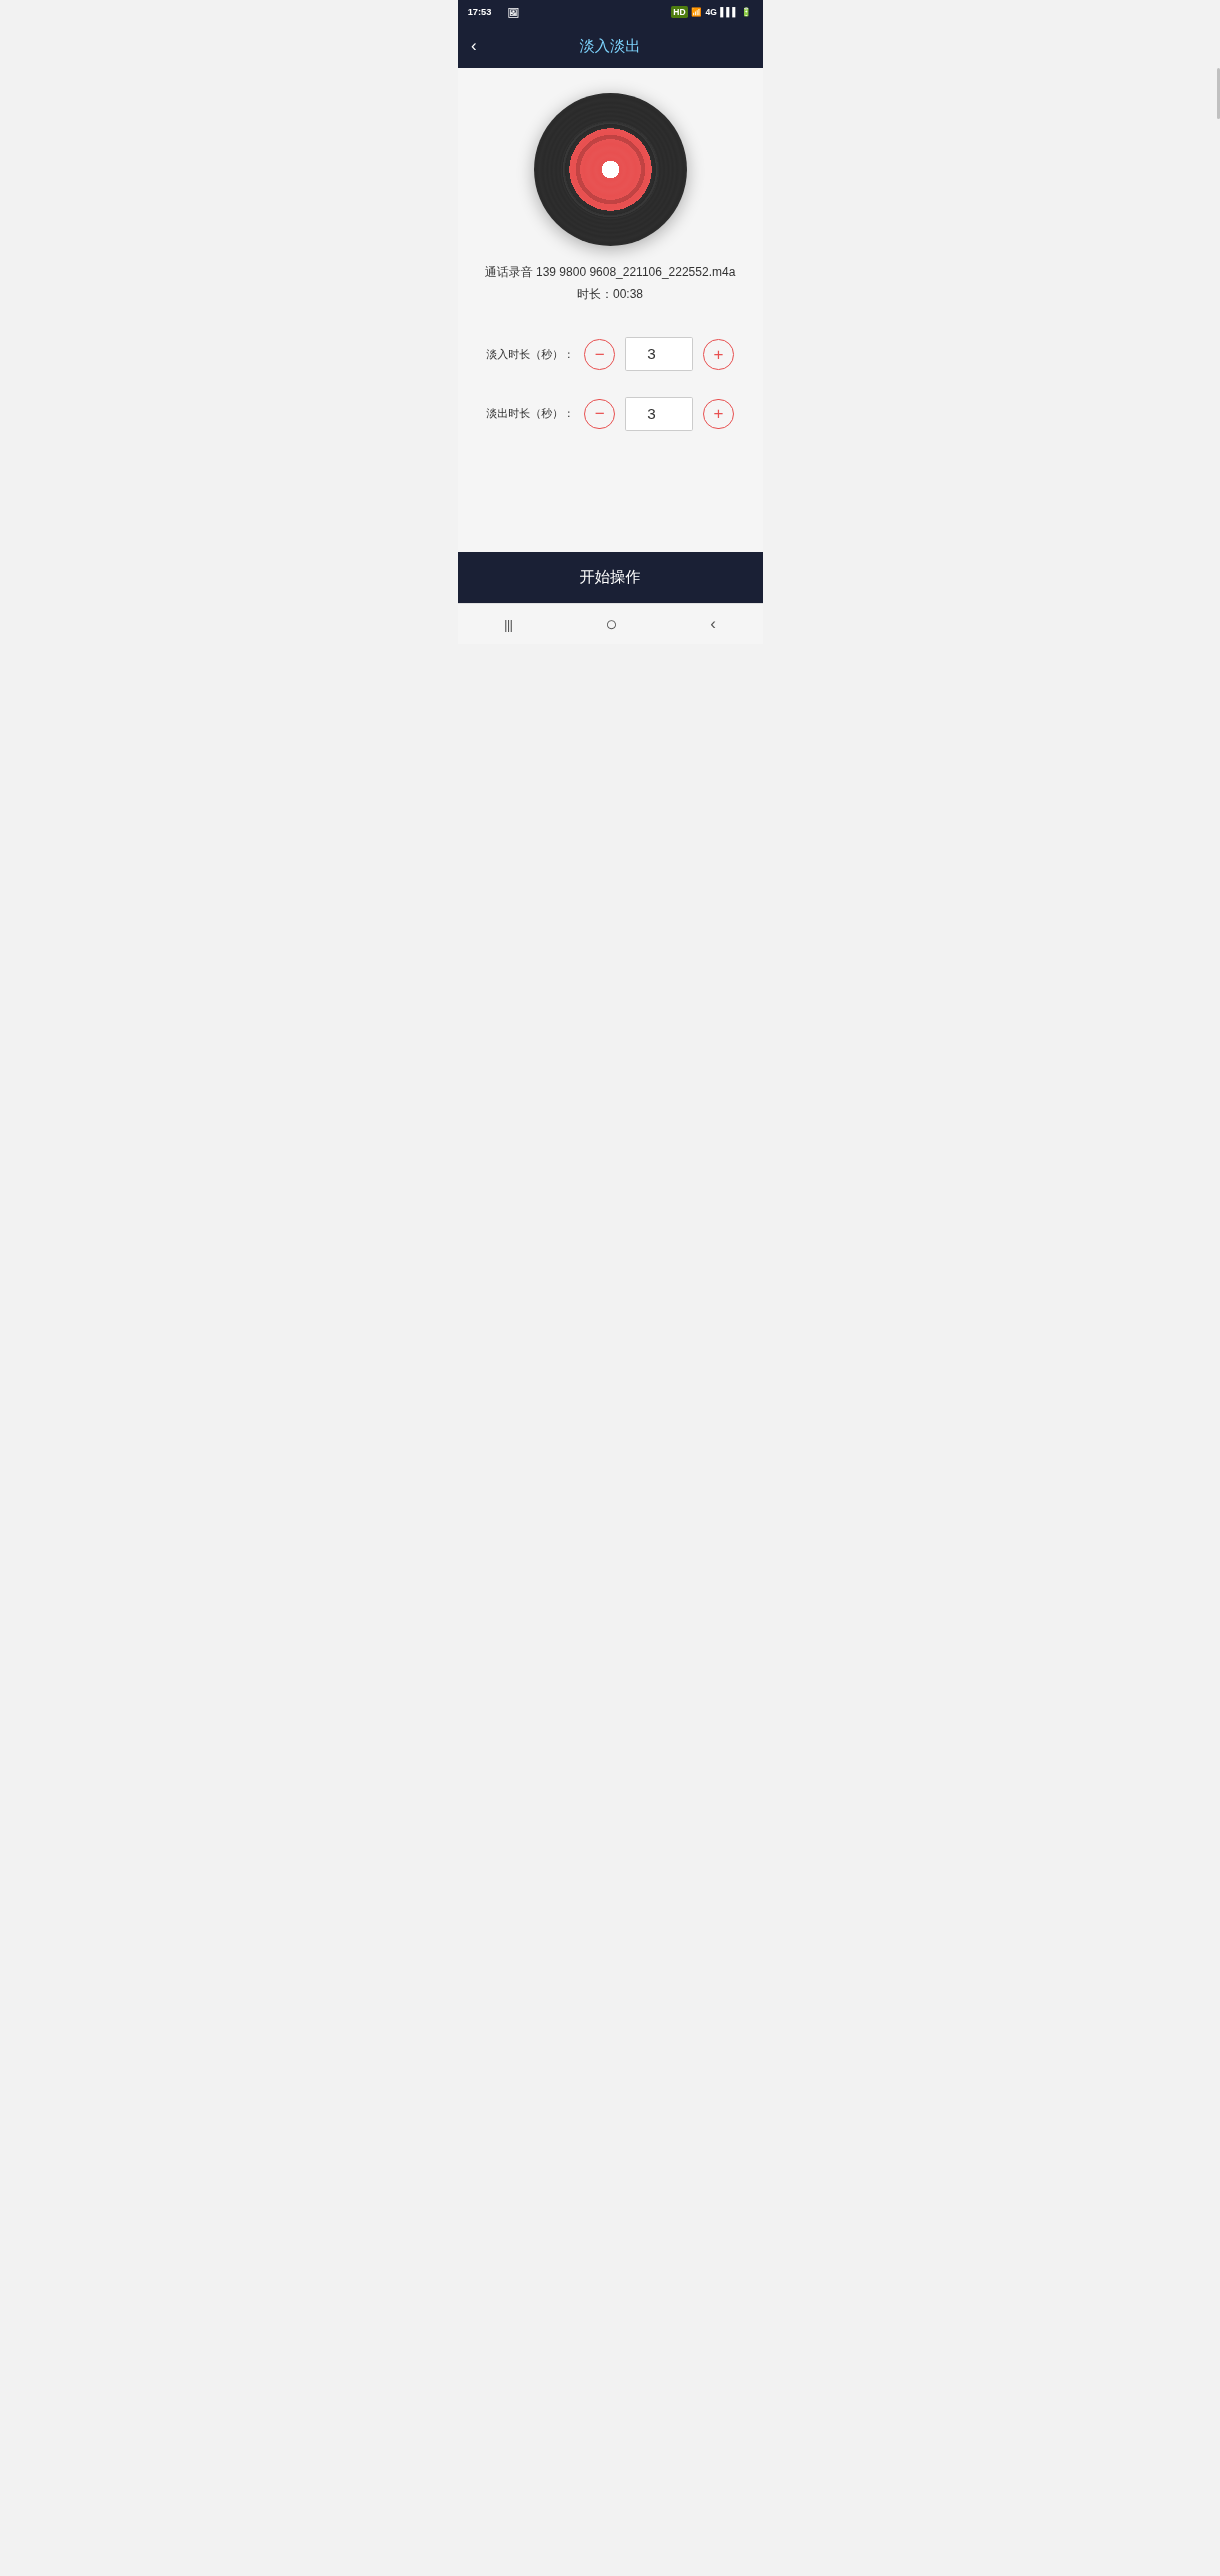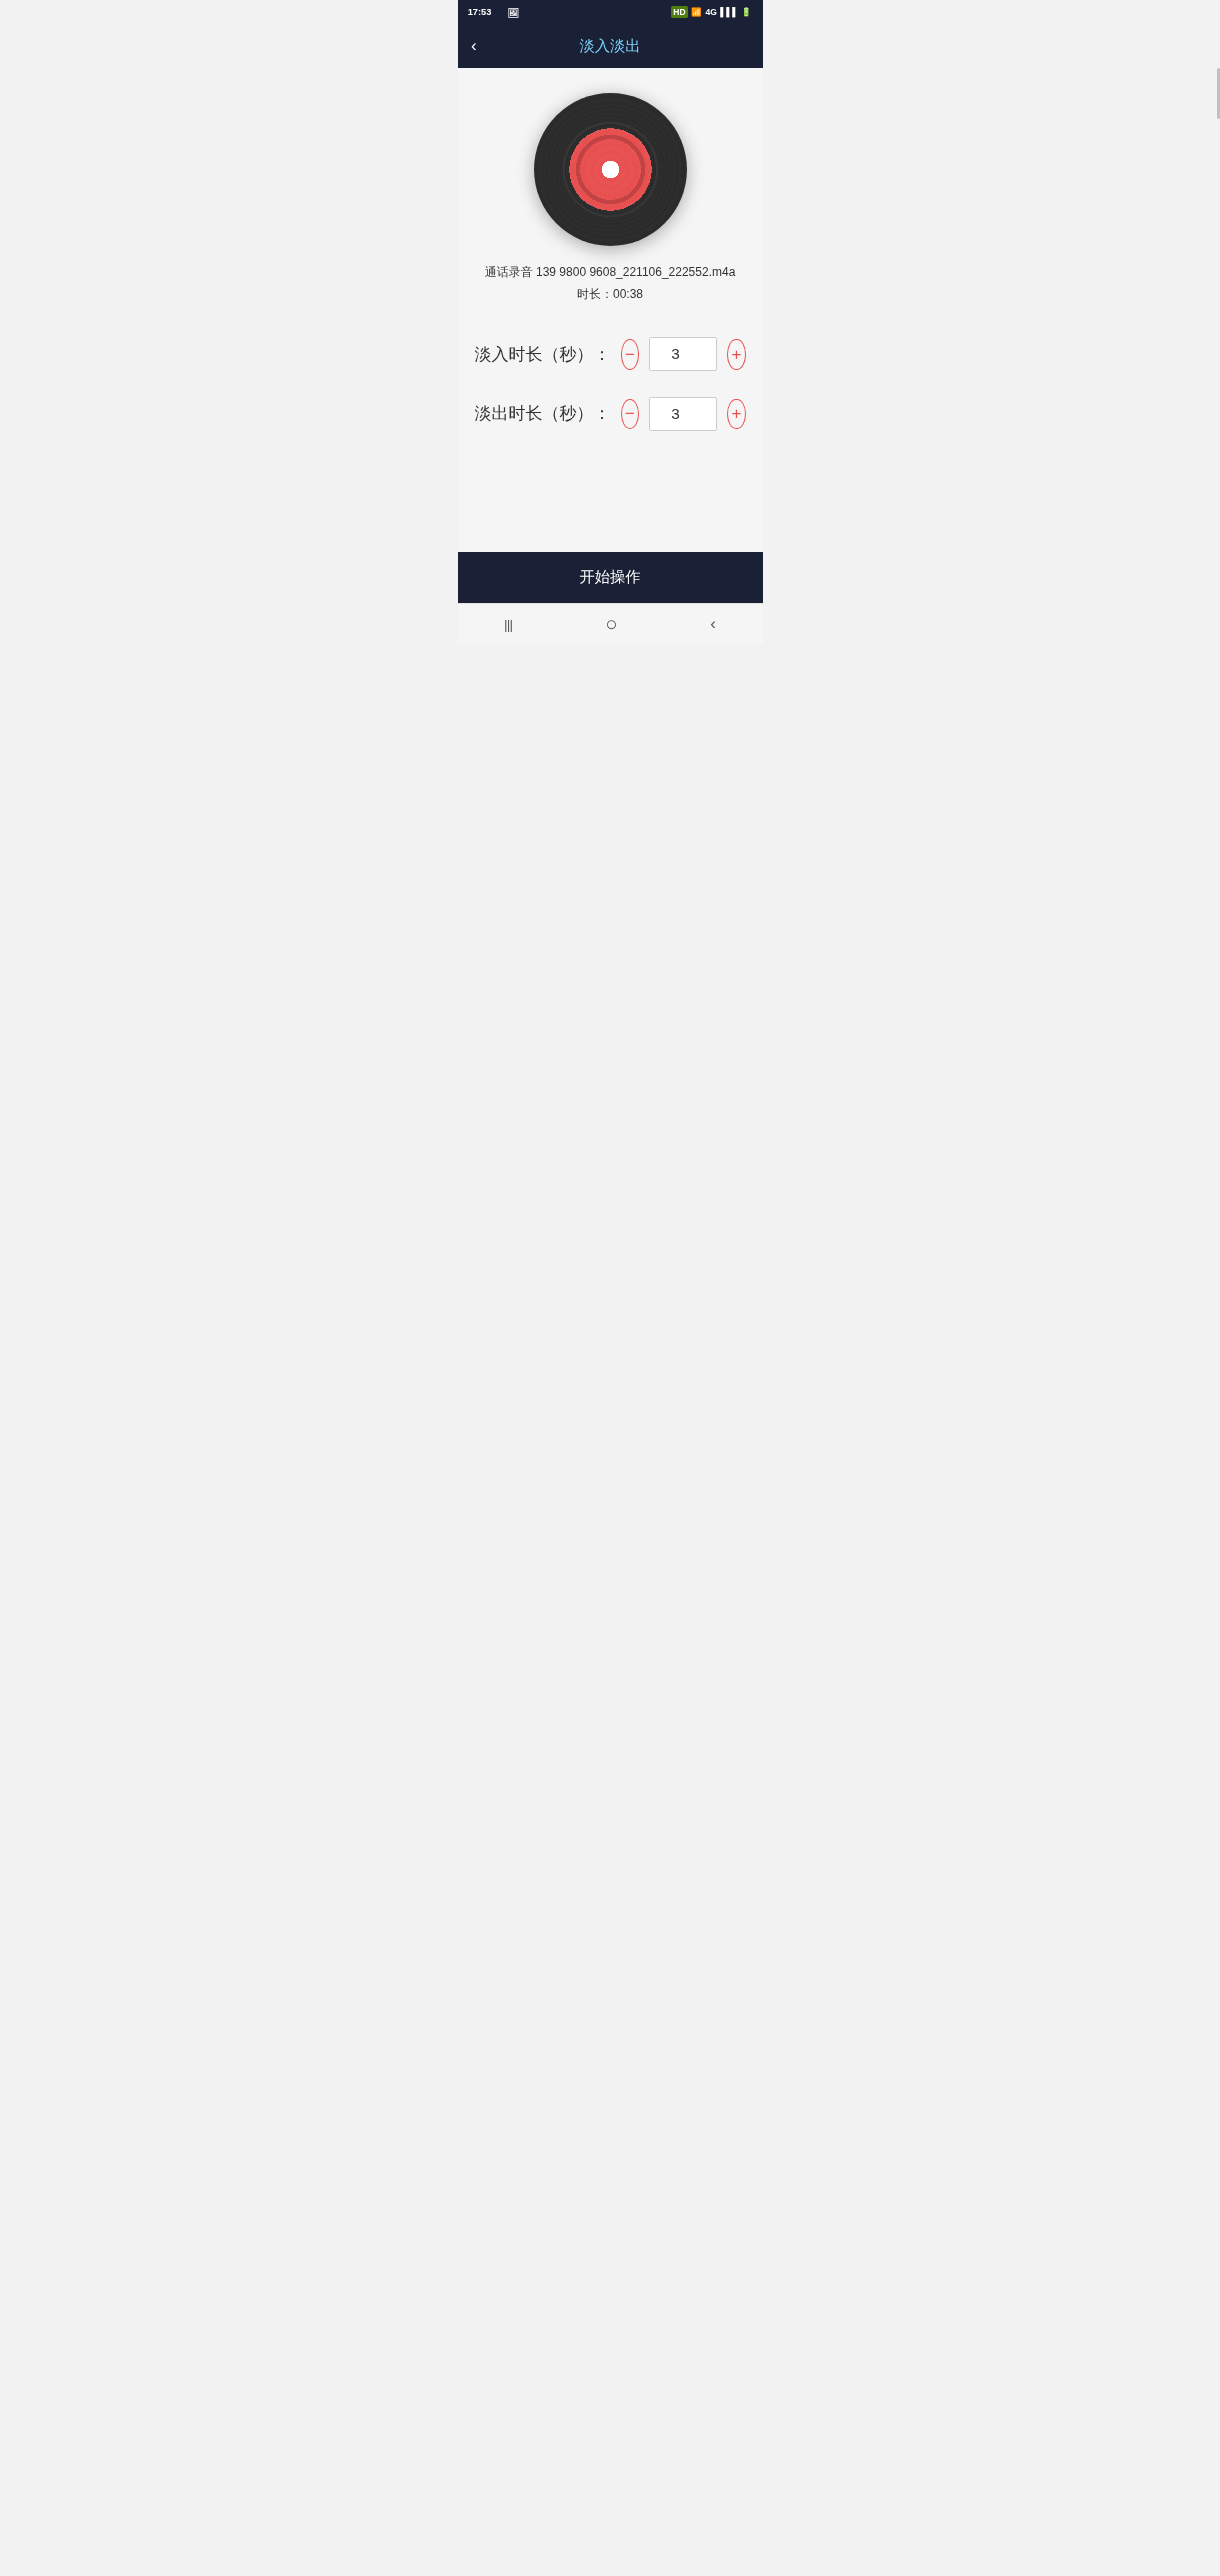--- a/index.html
+++ b/index.html
@@ -175,21 +175,21 @@
 
     .control-row {
       display: flex;
       align-items: center;
       justify-content: center;
       margin-bottom: 25.4px;
       gap: 10.2px;
     }
 
     .control-label {
-      font-size: 17px;
+      font-size: 11px;
       color: #333;
       white-space: nowrap;
     }
 
     .circle-btn {
       width: 30.5px;
       height: 30.5px;
       border-radius: 50%;
       border: 1.7px solid #e85050;
       background: transparent;

